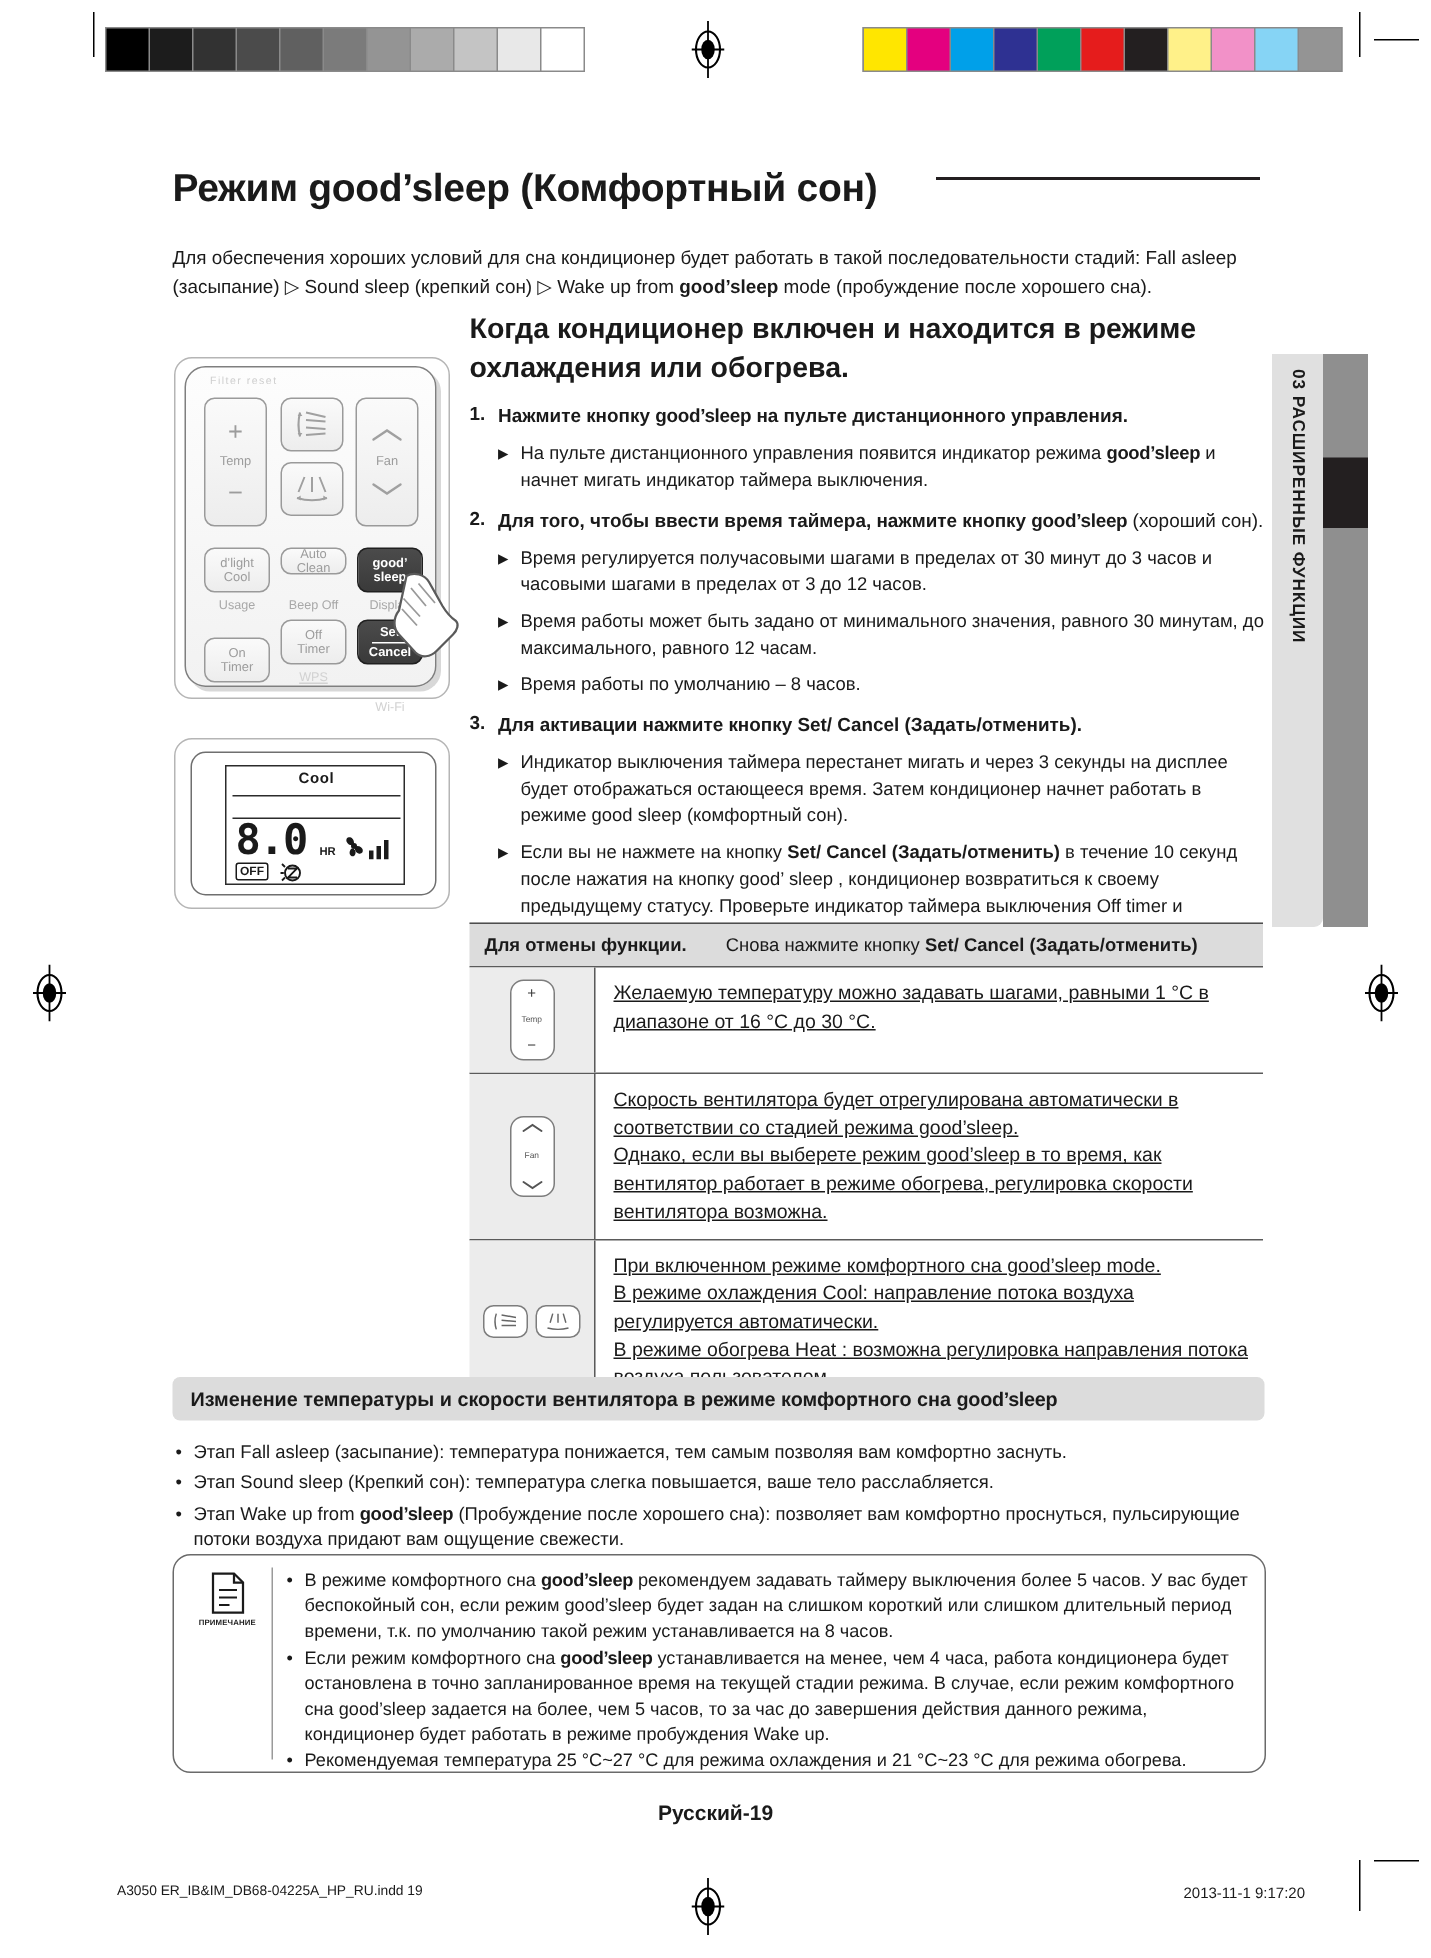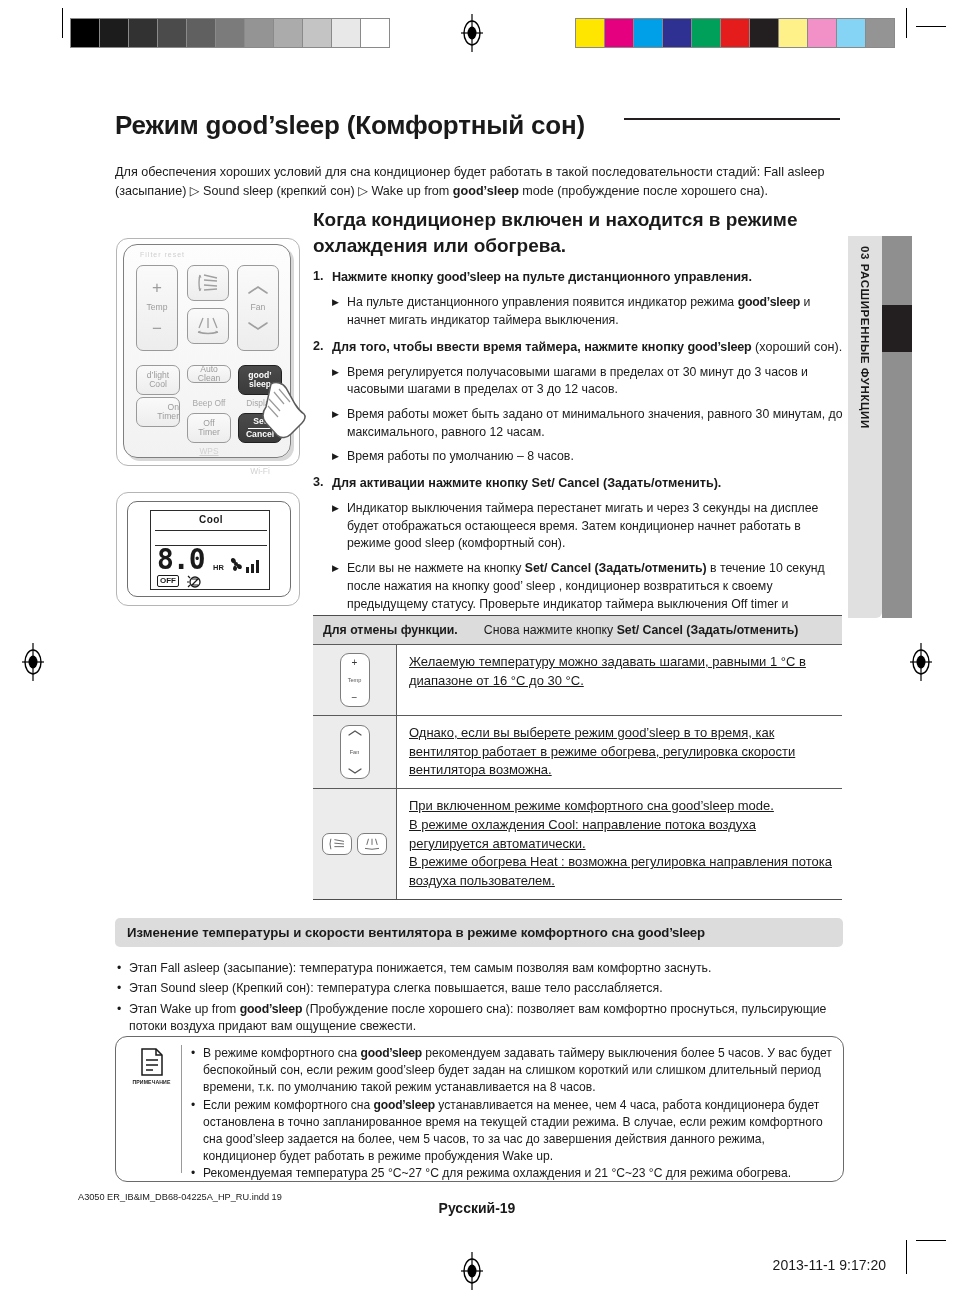--- a/index.html
+++ b/index.html
@@ -191,26 +191,26 @@
   .note-icon .cap { font-size: 5.2px; font-weight: bold; letter-spacing: 0.1px; margin-top: 2px; color:#222; }
   .note-body { flex: 1; padding-left: 9px; }
   .note-body .bl { font-size: 12.1px; line-height: 1.4; margin-bottom: 1px; }
 
   
   .pagenum {
     position: absolute; left: 0; top: 1200px; width: 954px;
     text-align: center; font-size: 14px; font-weight: bold;
   }
   .foot-left {
-    position: absolute; left: 78px; top: 1192px;
+    position: absolute; left: 78px; top: 1255px;
     font-size: 9.2px; font-family: "Liberation Sans", sans-serif;
   }
   .foot-right {
-    position: absolute; right: 68px; top: 1257px;
-    font-size: 14px;
+    position: absolute; right: 84px; top: 1257px;
+    font-size: 10px;
   }
 </style>
 </head>
 <body>
 
 <div class="page">
 
   <div class="calib">
     <div class="bar gray" id="gray-bar">
         <div class="sw" style="background: rgb(0, 0, 0);"></div>
@@ -335,21 +335,21 @@
       </div>
       <div class="btn dark" style="left:114px; top:120px; width:44px; height:30px;">
         <span>good’</span>
         <span>sleep</span>
       </div>
 
       <div class="sub-lbl" style="left:12px; top:153px; width:44px;">Usage</div>
       <div class="sub-lbl" style="left:63px; top:153px; width:44px;">Beep Off</div>
       <div class="sub-lbl" style="left:114px; top:153px; width:44px;">Display</div>
 
-      <div class="btn" style="left:12px; top:152px; width:44px; height:30px;align-items:flex-end;">
+      <div class="btn" style="left:12px; top:180px; width:44px; height:30px;">
         <span>On</span>
         <span>Timer</span>
       </div>
       <div class="btn" style="left:63px; top:168px; width:44px; height:30px;">
         <span>Off</span>
         <span>Timer</span>
       </div>
       <div class="btn dark" style="left:114px; top:168px; width:44px; height:30px;">
         <span style="border-bottom:1px solid #fff; padding:0 5px 1px;">Set</span>
         <span style="padding-top:1px;">Cancel</span>
@@ -470,20 +470,21 @@
           <svg width="16" height="8" viewBox="0 0 16 8">
               <path d="M2 6 L8 2 L14 6" fill="none" stroke="#555" stroke-width="1.3" stroke-linecap="round"></path>
             </svg>
           <span class="lbl">Fan</span>
           <svg width="16" height="8" viewBox="0 0 16 8">
               <path d="M2 2 L8 6 L14 2" fill="none" stroke="#555" stroke-width="1.3" stroke-linecap="round"></path>
             </svg>
         </div>
       </div>
       <div class="cell-txt">
+        <p>Скорость вентилятора будет отрегулирована автоматически в соответствии со стадией режима good’sleep.</p>
         <p>Однако, если вы выберете режим good’sleep в то время, как вентилятор работает в режиме обогрева, регулировка скорости вентилятора возможна.</p>
       </div>
     </div>
 
     <div class="tbl-row">
       <div class="cell-icon">
         <div style="display:flex; gap:5px;">
           <div class="mini-sq">
             <svg width="20" height="14" viewBox="0 0 22 16">
                 <path d="M4 2 Q2 8 4 14" fill="none" stroke="#666" stroke-width="1.1"></path>

